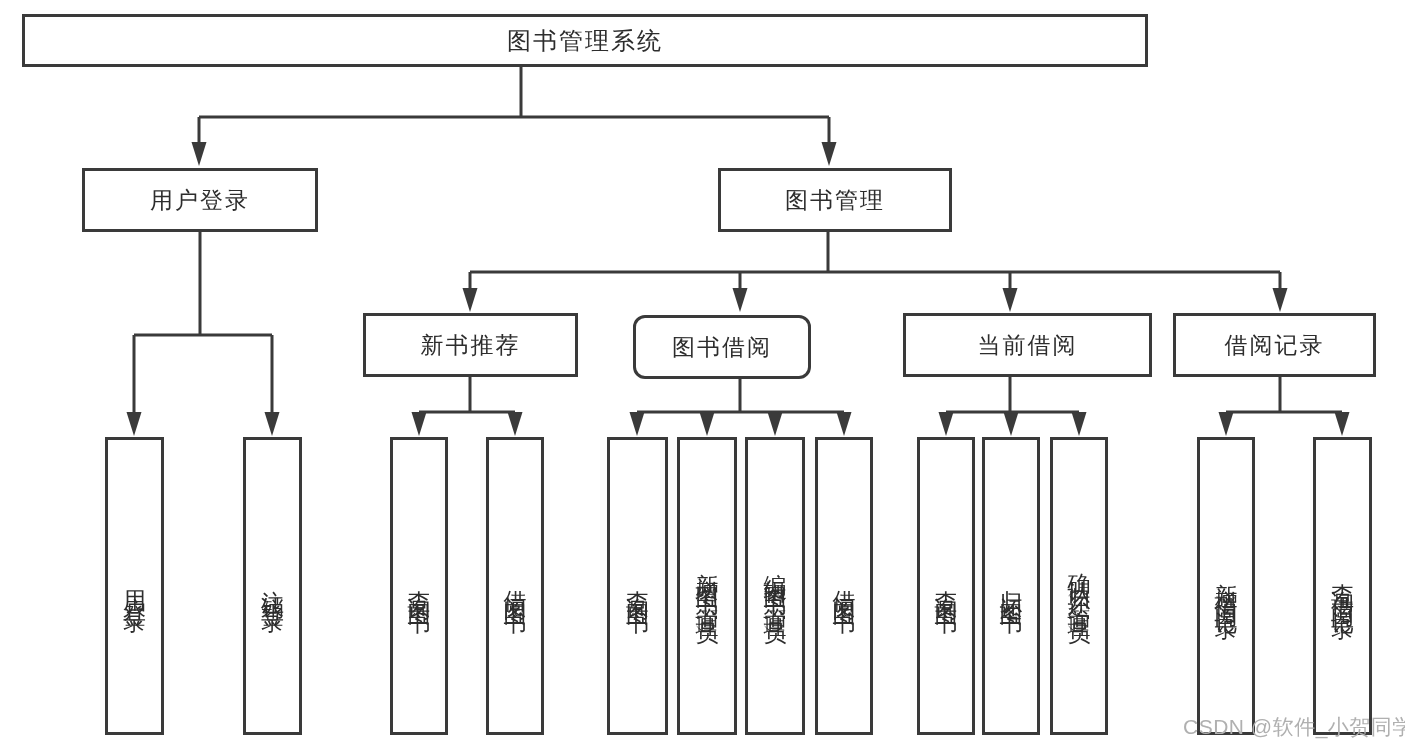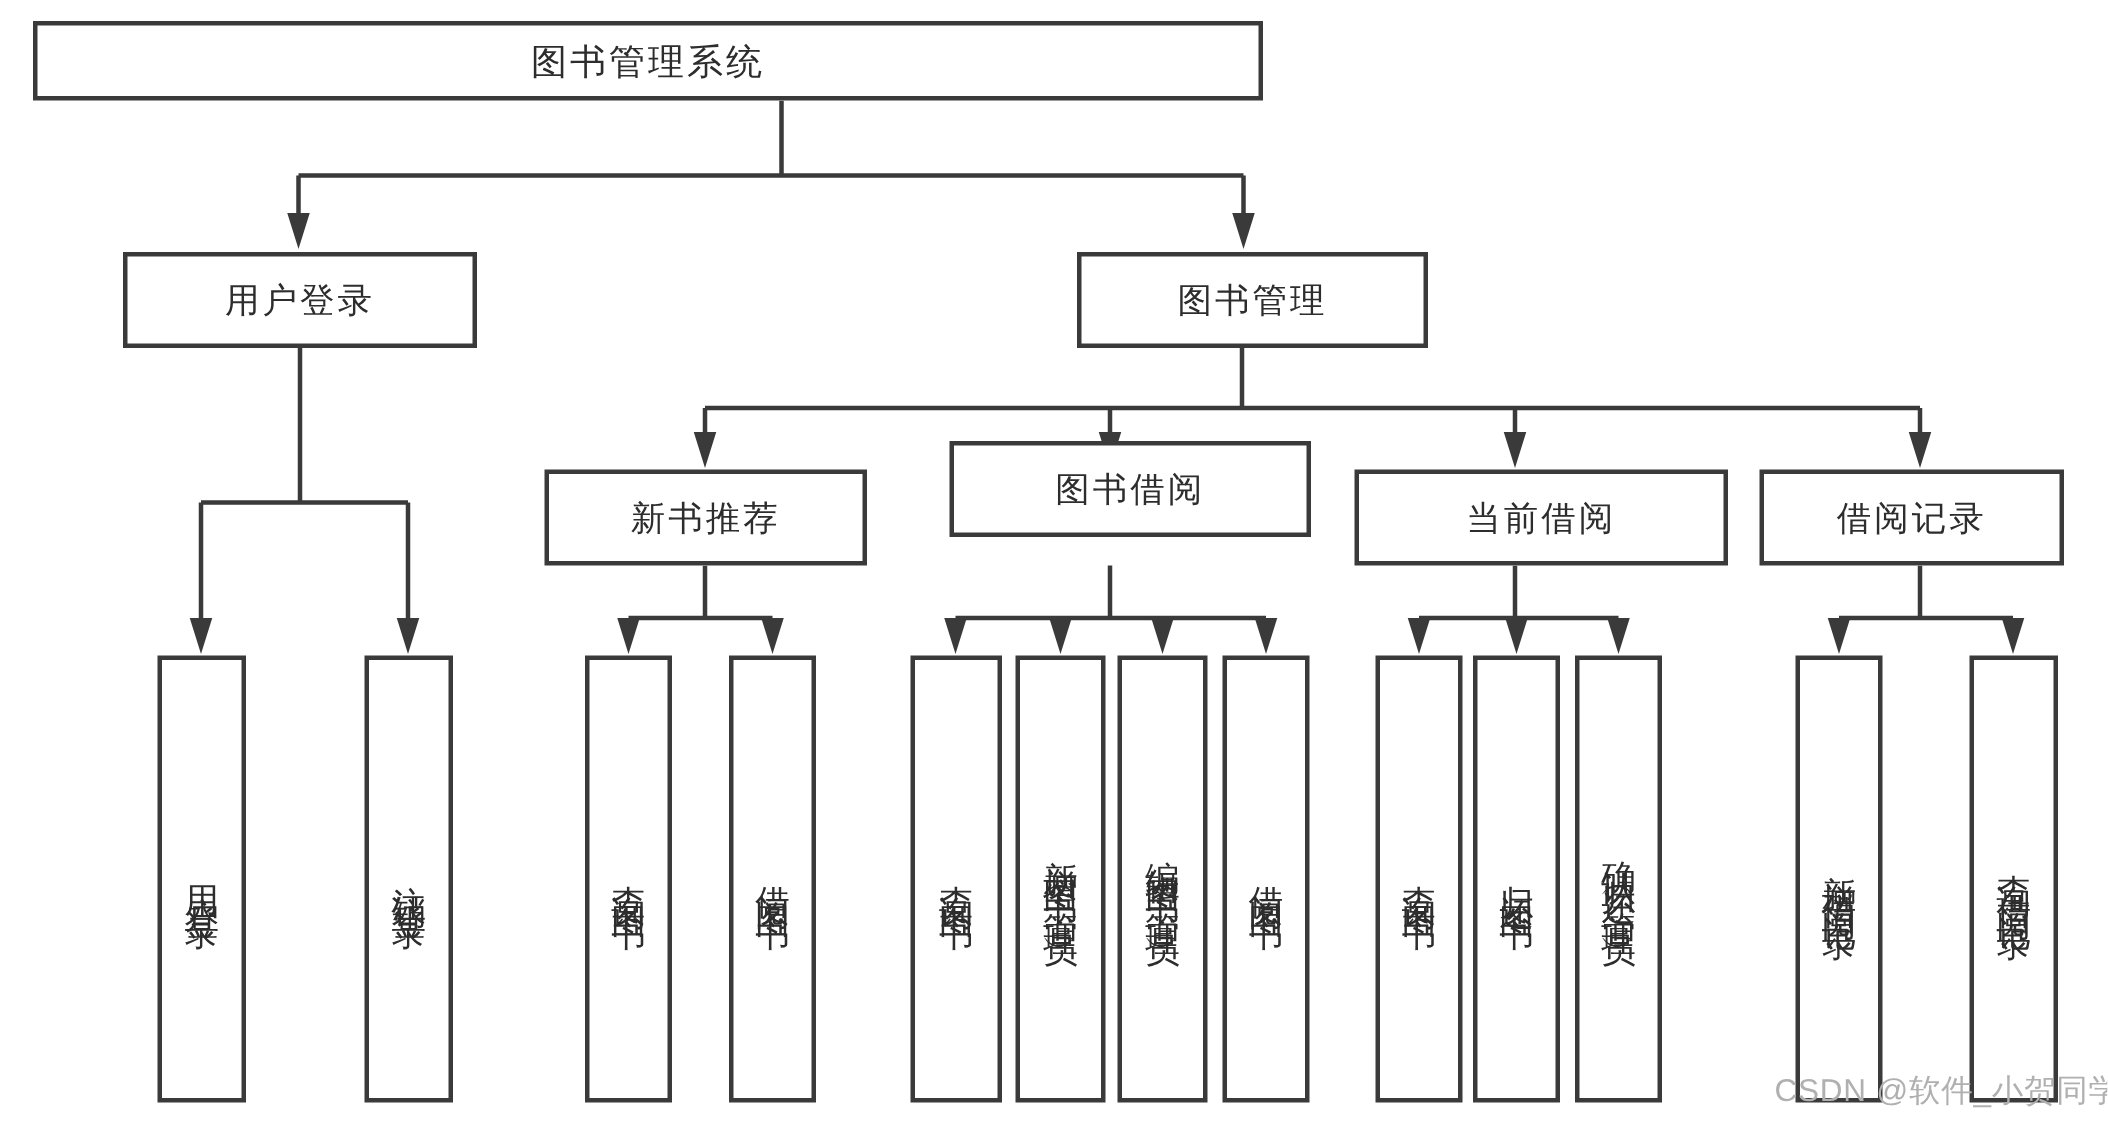--- a/index.html
+++ b/index.html
@@ -42,25 +42,25 @@
   }
   .vnode span {
     writing-mode: vertical-rl;
     text-orientation: mixed;
     font-size: 23px;
     letter-spacing: 7px;
     color: #2d2d2d;
     line-height: 1;
   }
   
-  .n-root        { left: 22px;   top: 14px;  width: 820px; height: 53px; }
+  .n-root        { left: 22px;   top: 14px;  width: 1126px; height: 53px; }
   .n-login       { left: 82px;   top: 168px; width: 236px; height: 64px; }
   .n-mgmt        { left: 718px;  top: 168px; width: 234px; height: 64px; }
   .n-newbook     { left: 363px;  top: 313px; width: 215px; height: 64px; }
-  .n-borrow      { left: 633px;  top: 294px; width: 241px; height: 64px; }
+  .n-borrow      { left: 633px;  top: 315px; width: 178px; height: 64px; border-radius: 12px; }
   .n-current     { left: 903px;  top: 313px; width: 249px; height: 64px; }
   .n-records     { left: 1173px; top: 313px; width: 203px; height: 64px; }
   .leaf          { top: 437px; height: 298px; width: 58px; }
   .l-1  { left: 105px;  width: 59px; }
   .l-2  { left: 243px;  width: 59px; }
   .l-3  { left: 390px; }
   .l-4  { left: 486px; }
   .l-5  { left: 607px;  width: 61px; }
   .l-6  { left: 677px;  width: 60px; }
   .l-7  { left: 745px;  width: 60px; }

